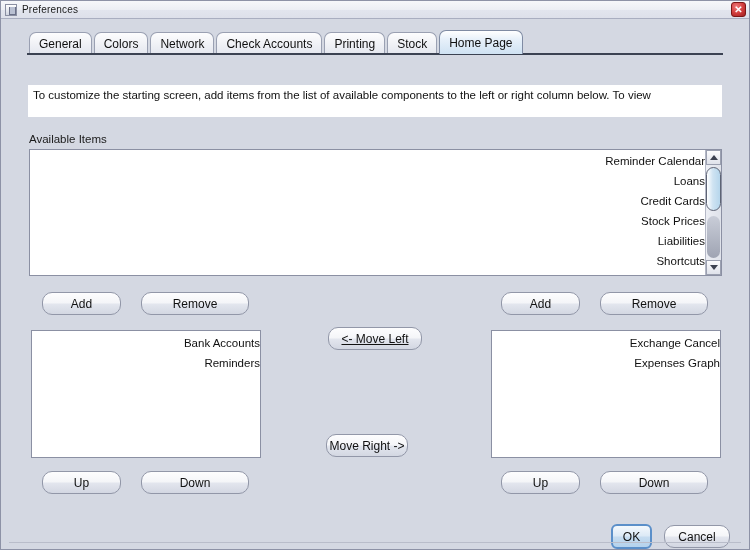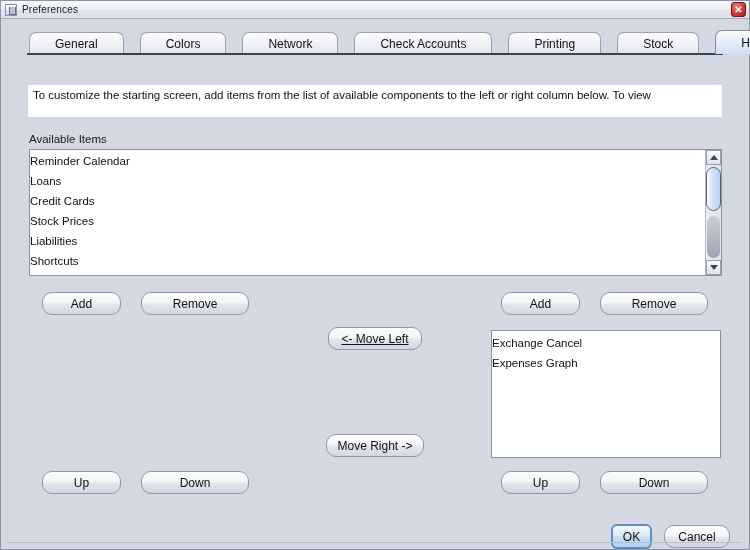--- a/index.html
+++ b/index.html
@@ -100,32 +100,32 @@
     position: absolute;
     left: 28px;
     top: 11px;
     display: flex;
     align-items: flex-end;
     height: 24px;
   }
   .tab {
     height: 22px;
     box-sizing: border-box;
-    padding: 0 25px;
+    padding: 0 9px;
     display: flex;
     align-items: center;
     justify-content: center;
     font-size: 12px;
     color: #101010;
     background: linear-gradient(to bottom, #fdfdfe 0%, #f2f3f7 45%, #e4e7ef 100%);
     border: 1px solid #9aa0b2;
     border-bottom: none;
     border-top-left-radius: 7px;
     border-top-right-radius: 7px;
-    margin-right: 16px;
+    margin-right: 2px;
     white-space: nowrap;
     position: relative;
   }
   .tab.selected {
     height: 24px;
     background: linear-gradient(to bottom, #ffffff 0%, #e8f1fa 35%, #cfe2f3 100%);
     border-color: #7f8ba3;
     z-index: 3;
   }
   #tab-underline {
@@ -177,20 +177,21 @@
     overflow: hidden;
     padding-top: 1px;
   }
   .list-row {
     height: 20px;
     line-height: 20px;
     padding-left: 0;
     font-size: 11.5px;
     color: #111;
     white-space: nowrap;
+    text-align: right;
   }
 
   
   #scrollbar {
     width: 16px;
     flex: 0 0 16px;
     box-sizing: border-box;
     border-left: 1px solid #b4b8c6;
     background: linear-gradient(to right, #f3f4f8, #e6e8ef);
     display: flex;
@@ -359,28 +360,32 @@
           </div>
       </div>
     </div>
 
     <div class="btn" style="left:41px; top:273px; width:79px;">Add</div>
     <div class="btn" style="left:140px; top:273px; width:108px;">Remove</div>
 
     <div class="btn" style="left:500px; top:273px; width:79px;">Add</div>
     <div class="btn" style="left:599px; top:273px; width:108px;">Remove</div>
 
+    <div class="col-list" style="left:30px; top:311px;">
+      <div class="list-row">Bank Accounts</div>
+      <div class="list-row">Reminders</div>
+    </div>
 
     <div class="col-list" style="left:490px; top:311px;">
       <div class="list-row">Exchange Cancel</div>
       <div class="list-row">Expenses Graph</div>
     </div>
 
     <div class="btn" style="left:327px; top:308px; width:94px;text-decoration:underline;">&lt;- Move Left</div>
-    <div class="btn" style="left:325px; top:415px; width:98px;">Move Right -&gt;</div>
+    <div class="btn" style="left:325px; top:415px; width:82px;">Move Right -&gt;</div>
 
     <div class="btn" style="left:41px; top:452px; width:79px;">Up</div>
     <div class="btn" style="left:140px; top:452px; width:108px;">Down</div>
     <div class="btn" style="left:500px; top:452px; width:79px;">Up</div>
     <div class="btn" style="left:599px; top:452px; width:108px;">Down</div>
 
     <div class="btn default" style="left:610px; top:505px; width:41px; height:25px;">OK</div>
     <div class="btn" style="left:663px; top:506px; width:66px;">Cancel</div>
 
     <div id="bottom-rule"></div>

